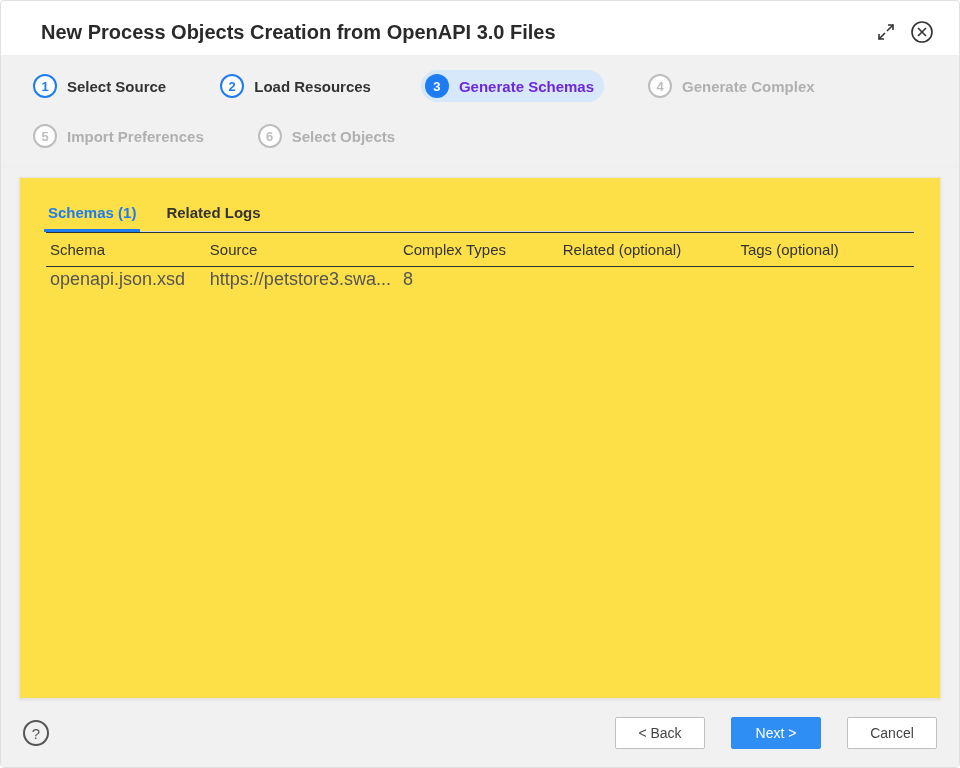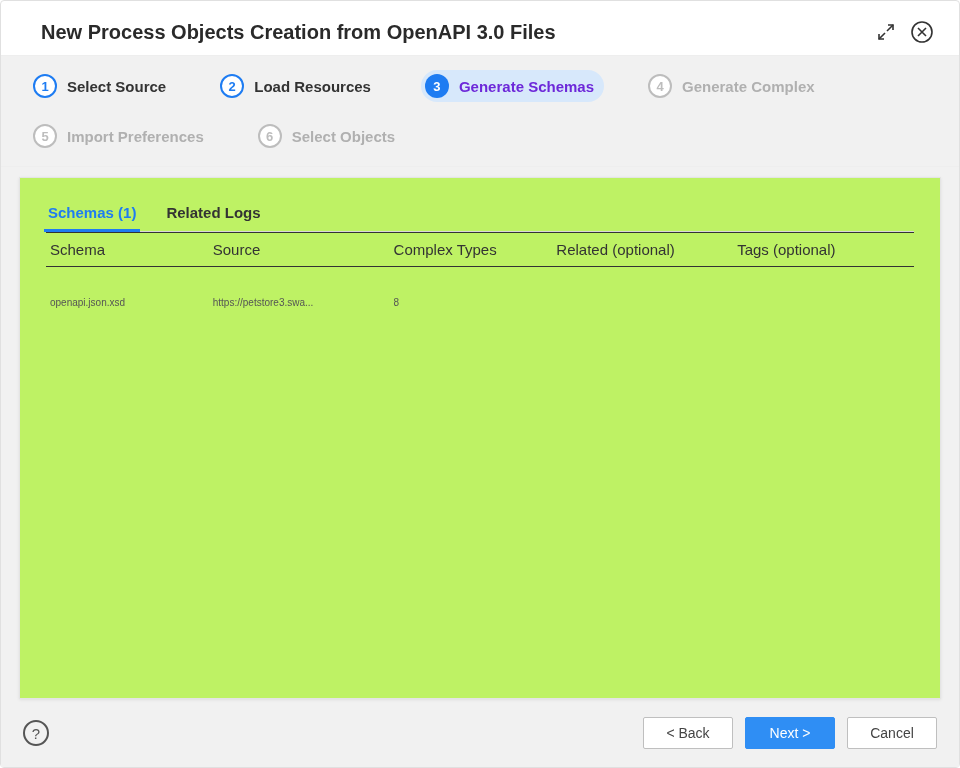--- a/index.html
+++ b/index.html
@@ -99,21 +99,21 @@
   .step.future .step-label { color: #b0b0b0; }
 
   .content-area {
     flex: 1;
     background: #f1f1f1;
     padding: 10px 18px 4px 18px;
     display: flex;
   }
   .panel {
     flex: 1;
-    background: #bef264;
+    background: #fde047;
     border: 1px solid #e4e4e4;
     box-shadow: 0 1px 3px rgba(0,0,0,0.08);
     padding: 20px 26px 12px 26px;
     display: flex;
     flex-direction: column;
   }
   .tabs {
     display: flex;
     gap: 26px;
     border-bottom: 1px solid #d8d8d8;
@@ -147,22 +147,22 @@
   thead th {
     text-align: left;
     font-weight: 400;
     font-size: 15px;
     color: #333;
     padding: 8px 4px;
     border-top: 1px solid #333;
     border-bottom: 1px solid #333;
   }
   tbody td {
-    padding: 30px 4px 10px 4px;
-    font-size: 10px;
+    padding: 2px 4px 10px 4px;
+    font-size: 18px;
     color: #555;
     vertical-align: top;
     white-space: nowrap;
     overflow: hidden;
     text-overflow: ellipsis;
   }
   .col-schema { width: 18%; }
   .col-source { width: 20%; max-width: 170px; }
   .col-ctypes { width: 18%; }
   .col-prefix { width: 20%; }
@@ -170,21 +170,21 @@
 
   .footer {
     display: flex;
     align-items: center;
     justify-content: space-between;
     padding: 14px 22px 18px 22px;
     background: #f1f1f1;
   }
   .footer-right {
     display: flex;
-    gap: 12px;
+    gap: 26px;
   }
   .btn {
     min-width: 90px;
     height: 32px;
     padding: 0 18px;
     border: 1px solid #bfbfbf;
     background: #fff;
     color: #444;
     font-size: 14px;
     border-radius: 2px;

